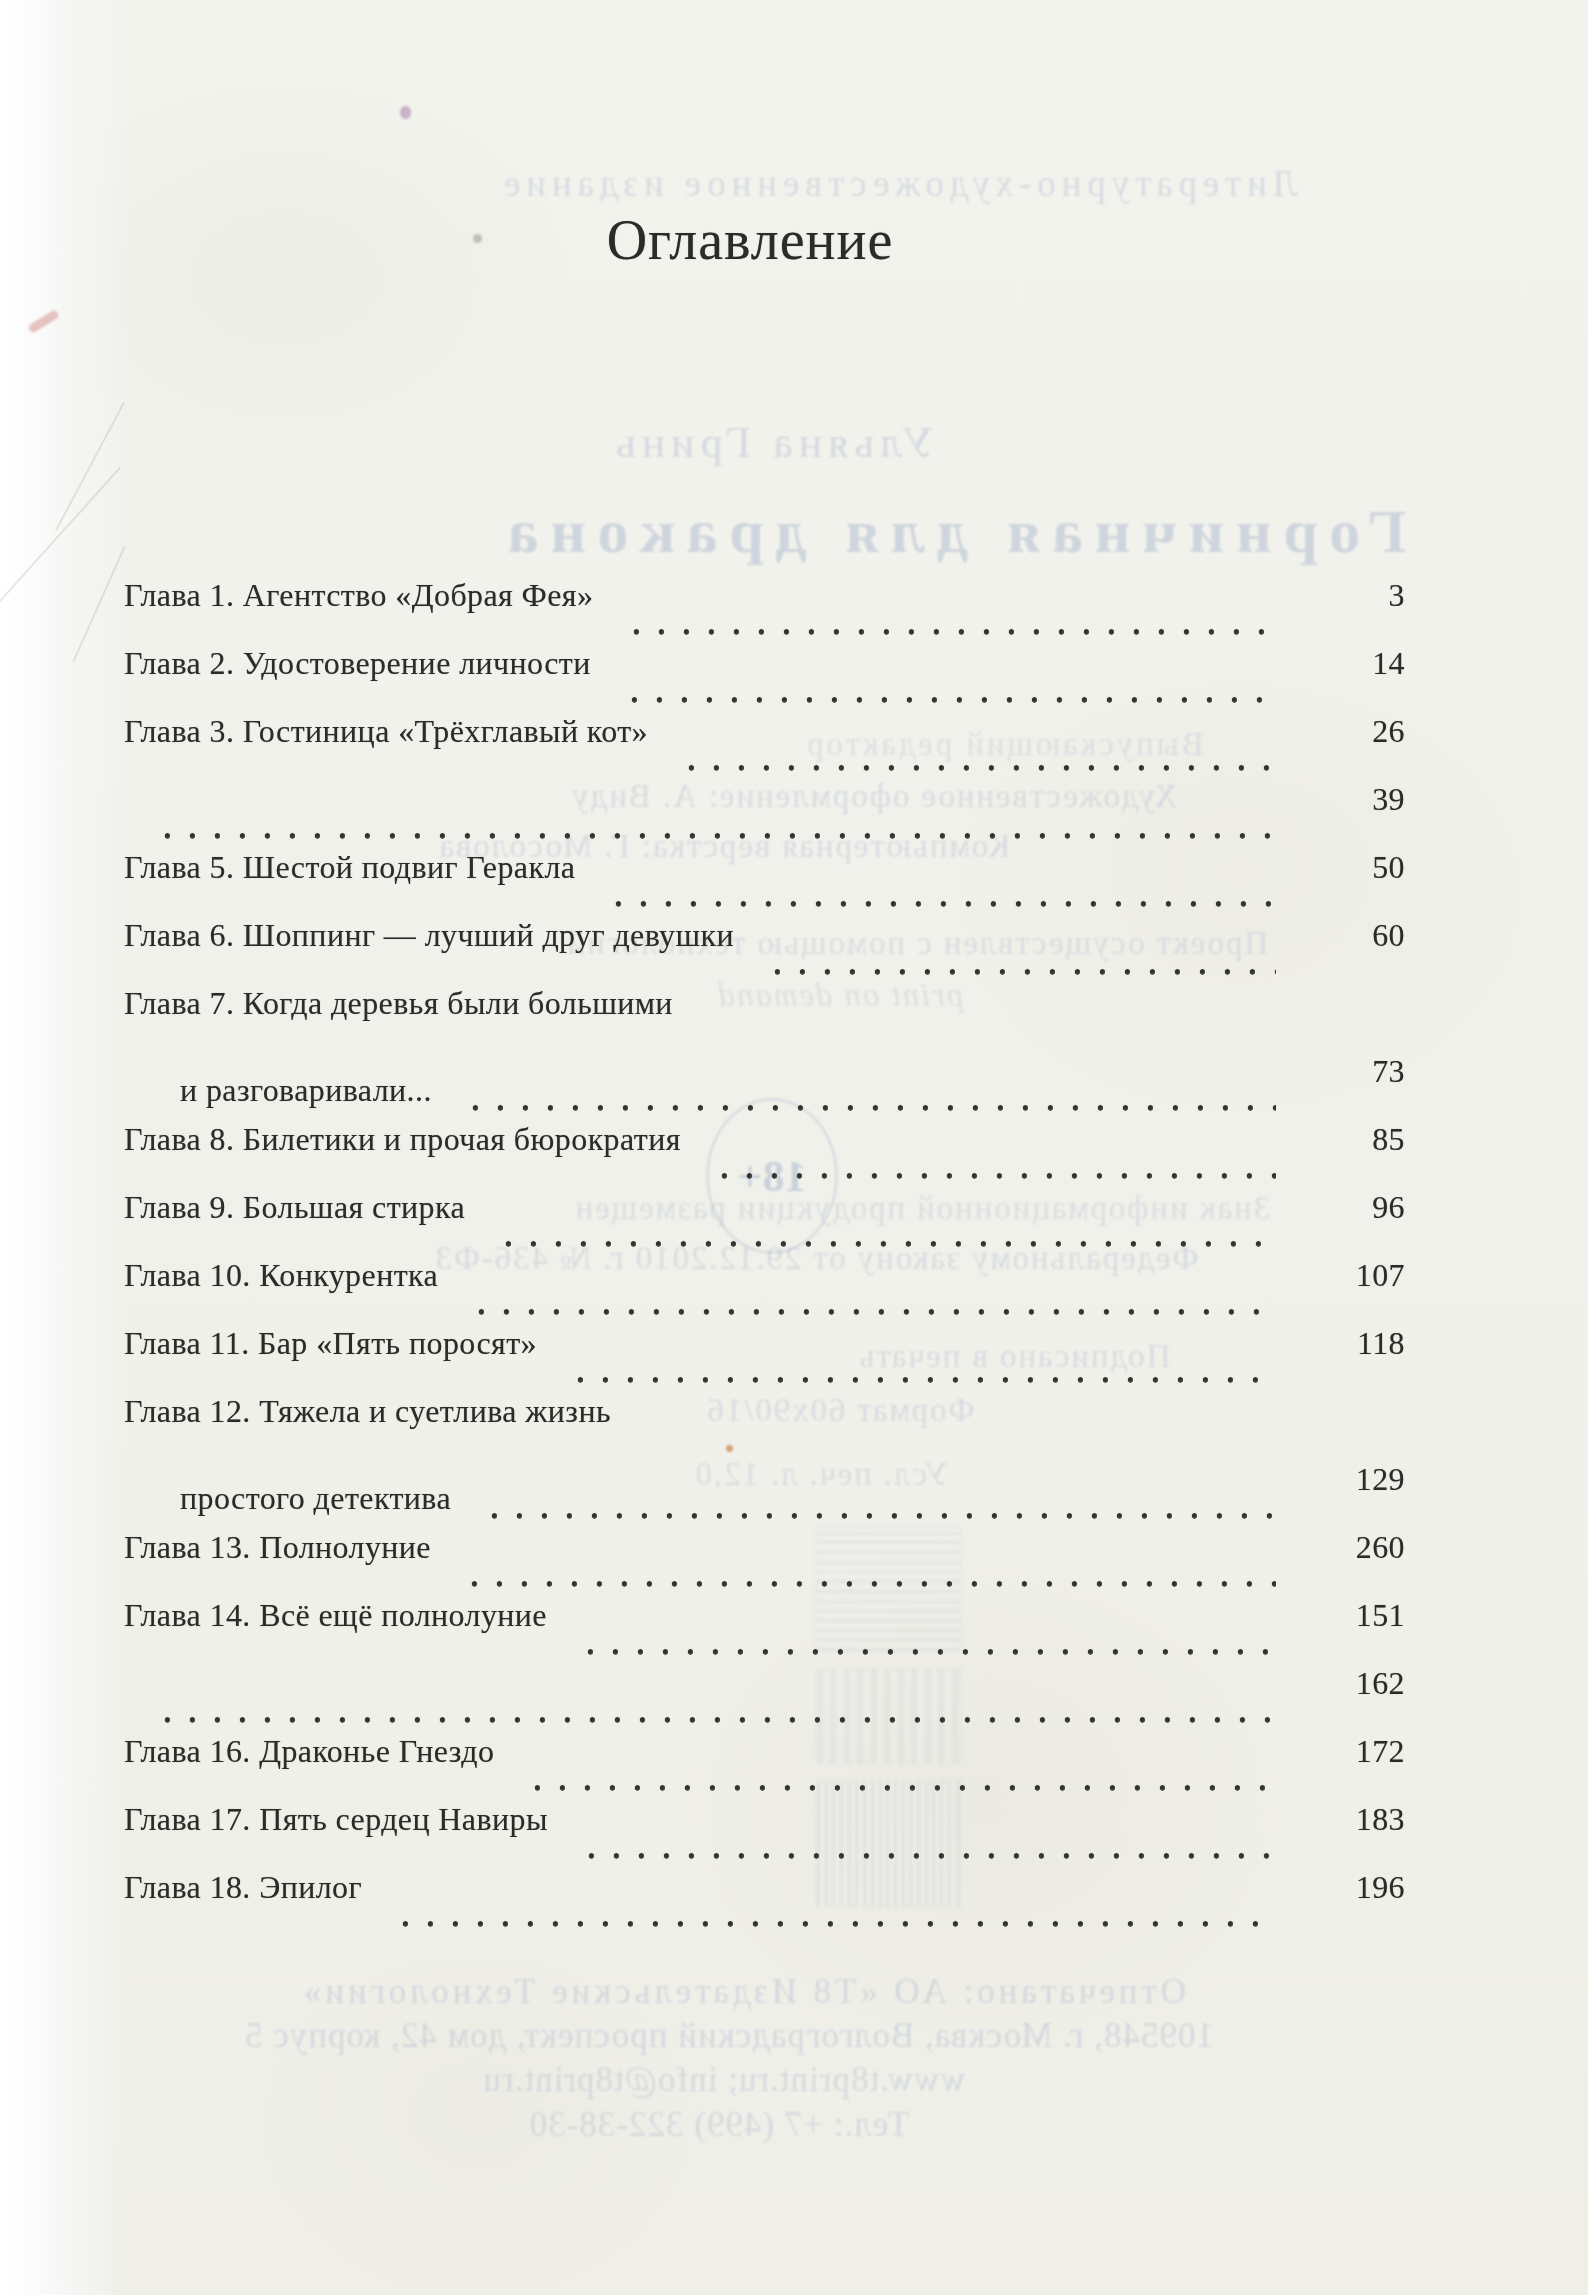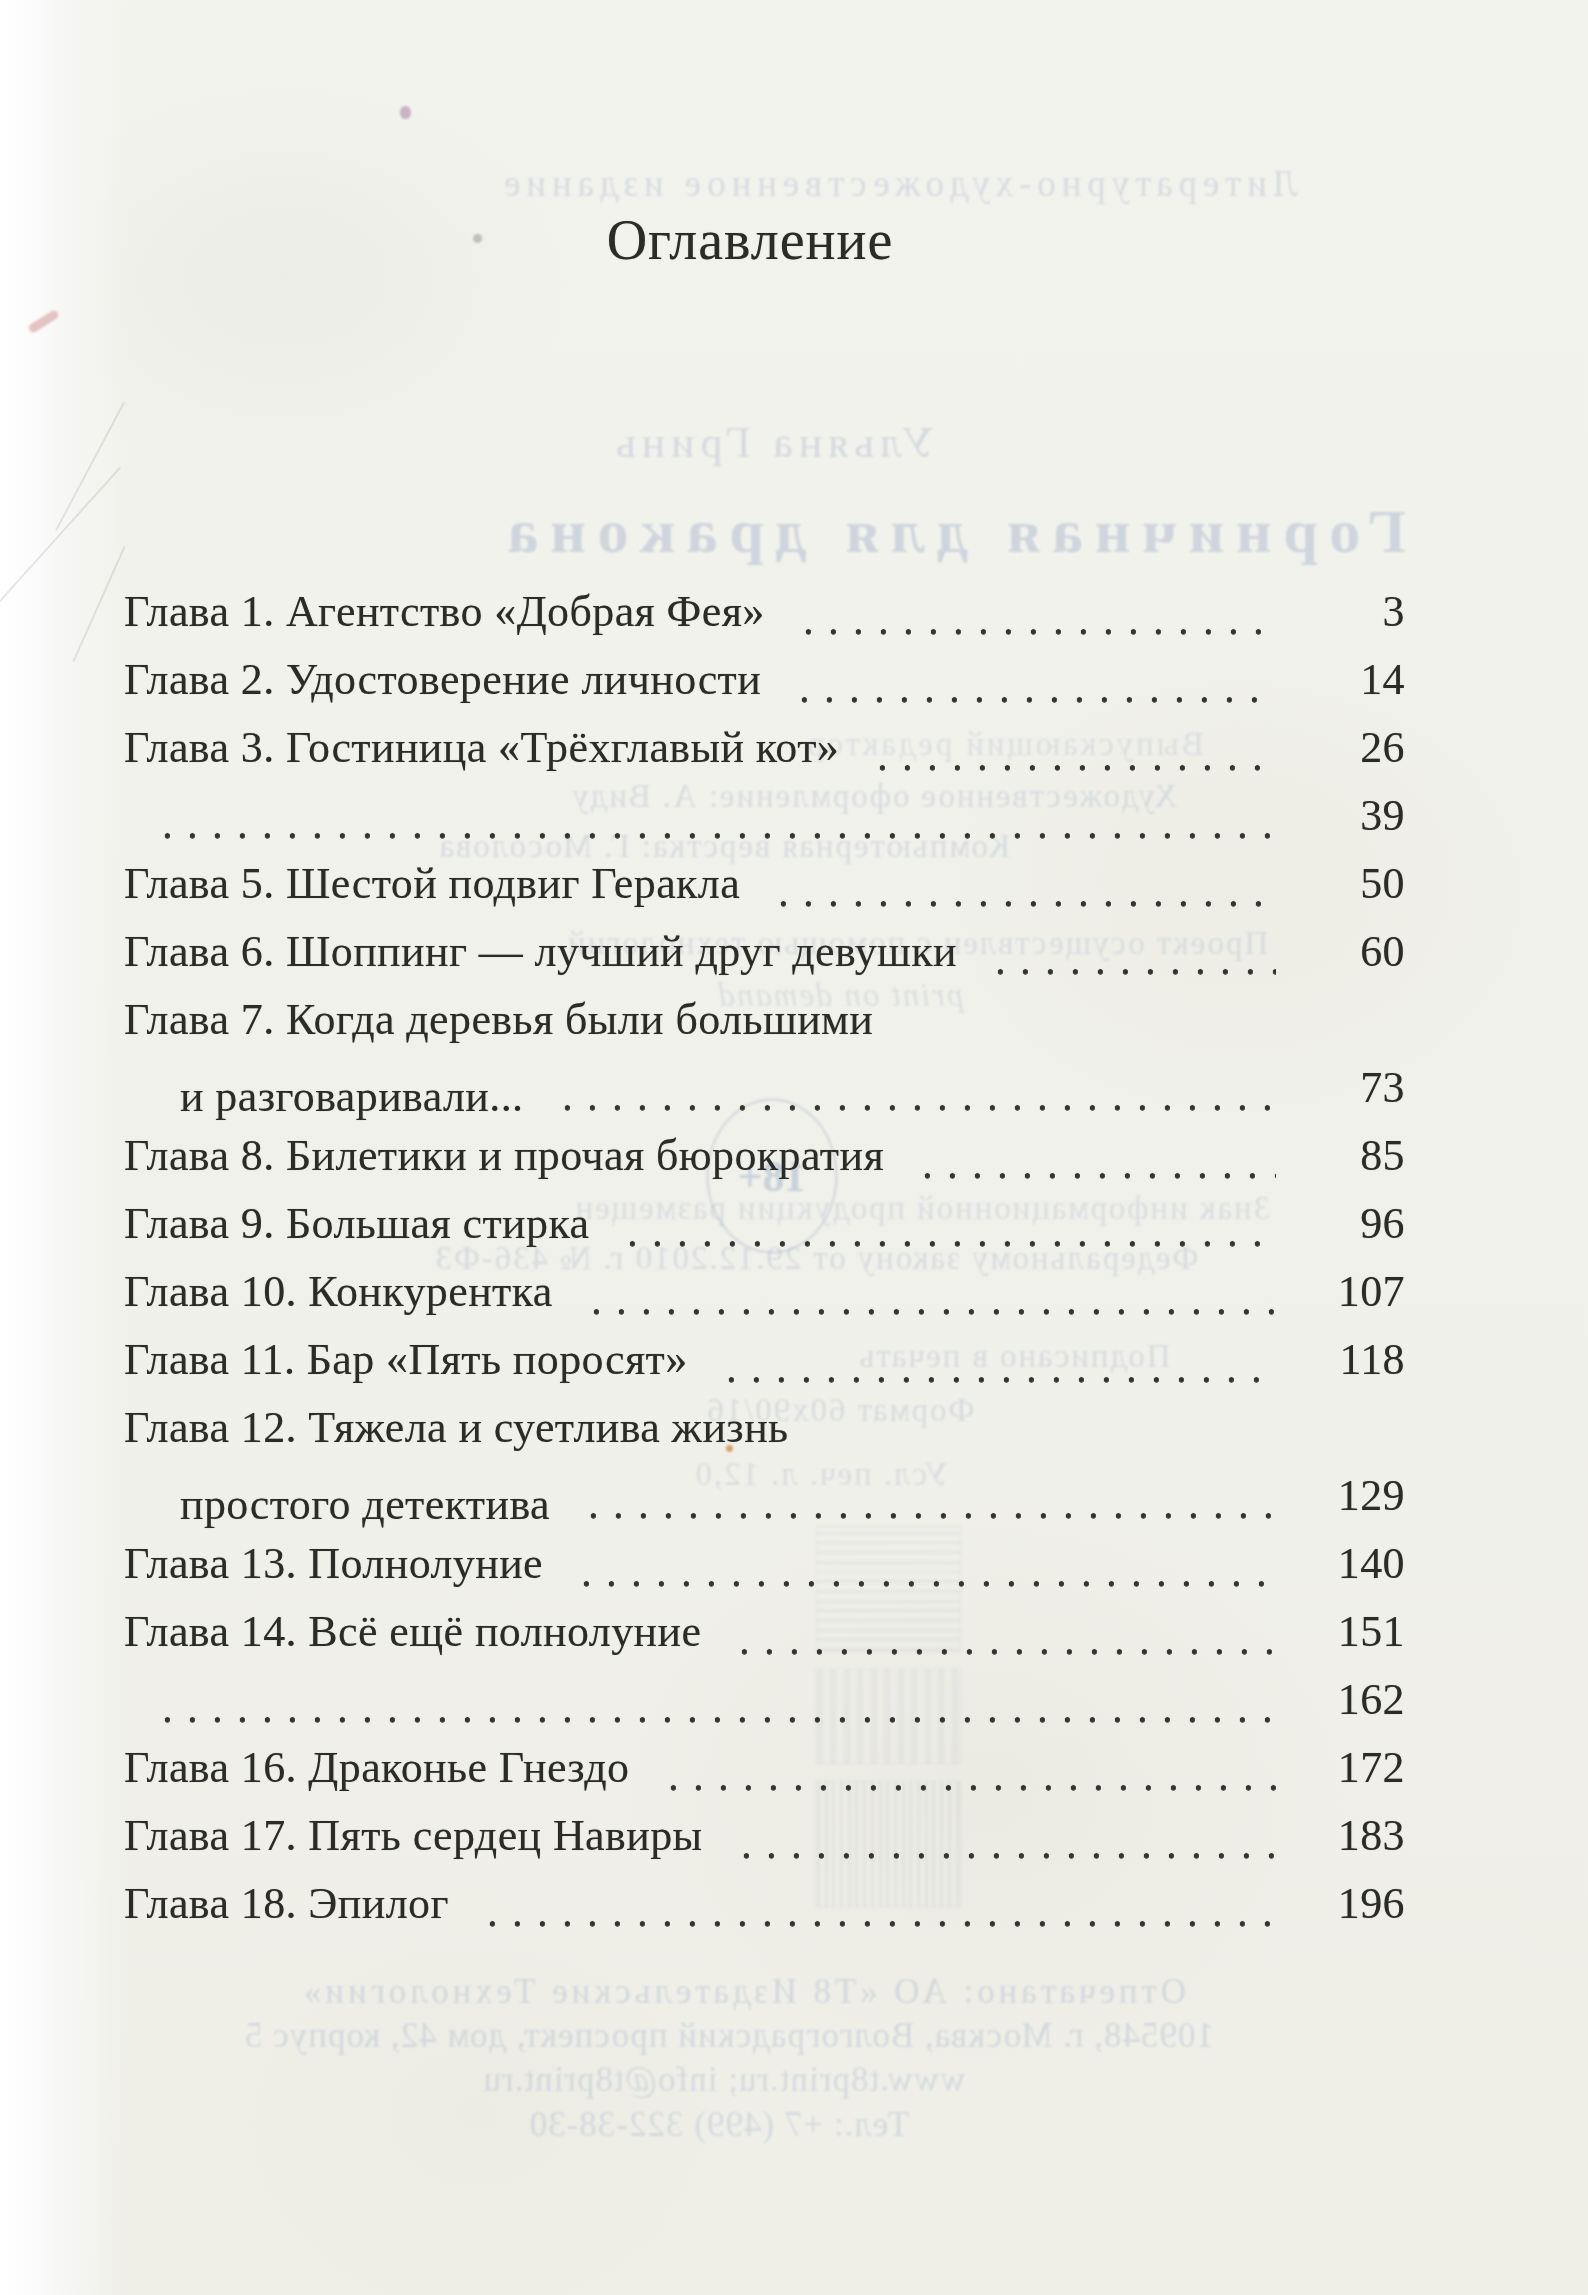--- a/index.html
+++ b/index.html
@@ -25,21 +25,21 @@
   }
   
   .ink { color:#2b2b27; text-shadow:0 0 1px rgba(43,43,39,.38); }
 
   .doc-title {
     position:absolute; top:170px; left:750px; transform:translateX(-50%);
     font-size:56px; font-weight:normal; letter-spacing:1px; white-space:nowrap;
   }
 
   .toc { position:absolute; left:124px; top:577px; width:1281px; }
-  .toc-row { height:68px; display:flex; align-items:center; font-size:44px; letter-spacing:0.4px; white-space:nowrap; }
+  .toc-row { height:68px; display:flex; align-items:flex-start; font-size:32px; letter-spacing:0.4px; white-space:nowrap; }
   .toc-row .lbl { flex:0 0 auto; }
   .toc-row.indent .lbl { padding-left:56px;margin-top:19px; }
   .leader {
     flex:1 1 auto; height:9.7px; align-self:flex-end;
     margin:0 21px 8.7px 29px;
     background-image:radial-gradient(circle, #34342e 2.4px, rgba(0,0,0,0) 3px);
     background-size:25px 9.7px; background-repeat:repeat-x; background-position:1.9px center;
   }
   .pg { flex:0 0 auto; min-width:108px; text-align:right; }
 
@@ -176,21 +176,21 @@
       <span class="lbl">Глава 12. Тяжела и суетлива жизнь</span>
     </div>
     <div class="toc-row indent">
       <span class="lbl">простого детектива</span>
       <span class="leader"></span>
       <span class="pg">129</span>
     </div>
     <div class="toc-row">
       <span class="lbl">Глава 13. Полнолуние</span>
       <span class="leader"></span>
-      <span class="pg">140</span>
+      <span class="pg">260</span>
     </div>
     <div class="toc-row">
       <span class="lbl">Глава 14. Всё ещё полнолуние</span>
       <span class="leader"></span>
       <span class="pg">151</span>
     </div>
     <div class="toc-row">
       <span class="leader"></span>
       <span class="pg">162</span>
     </div>

